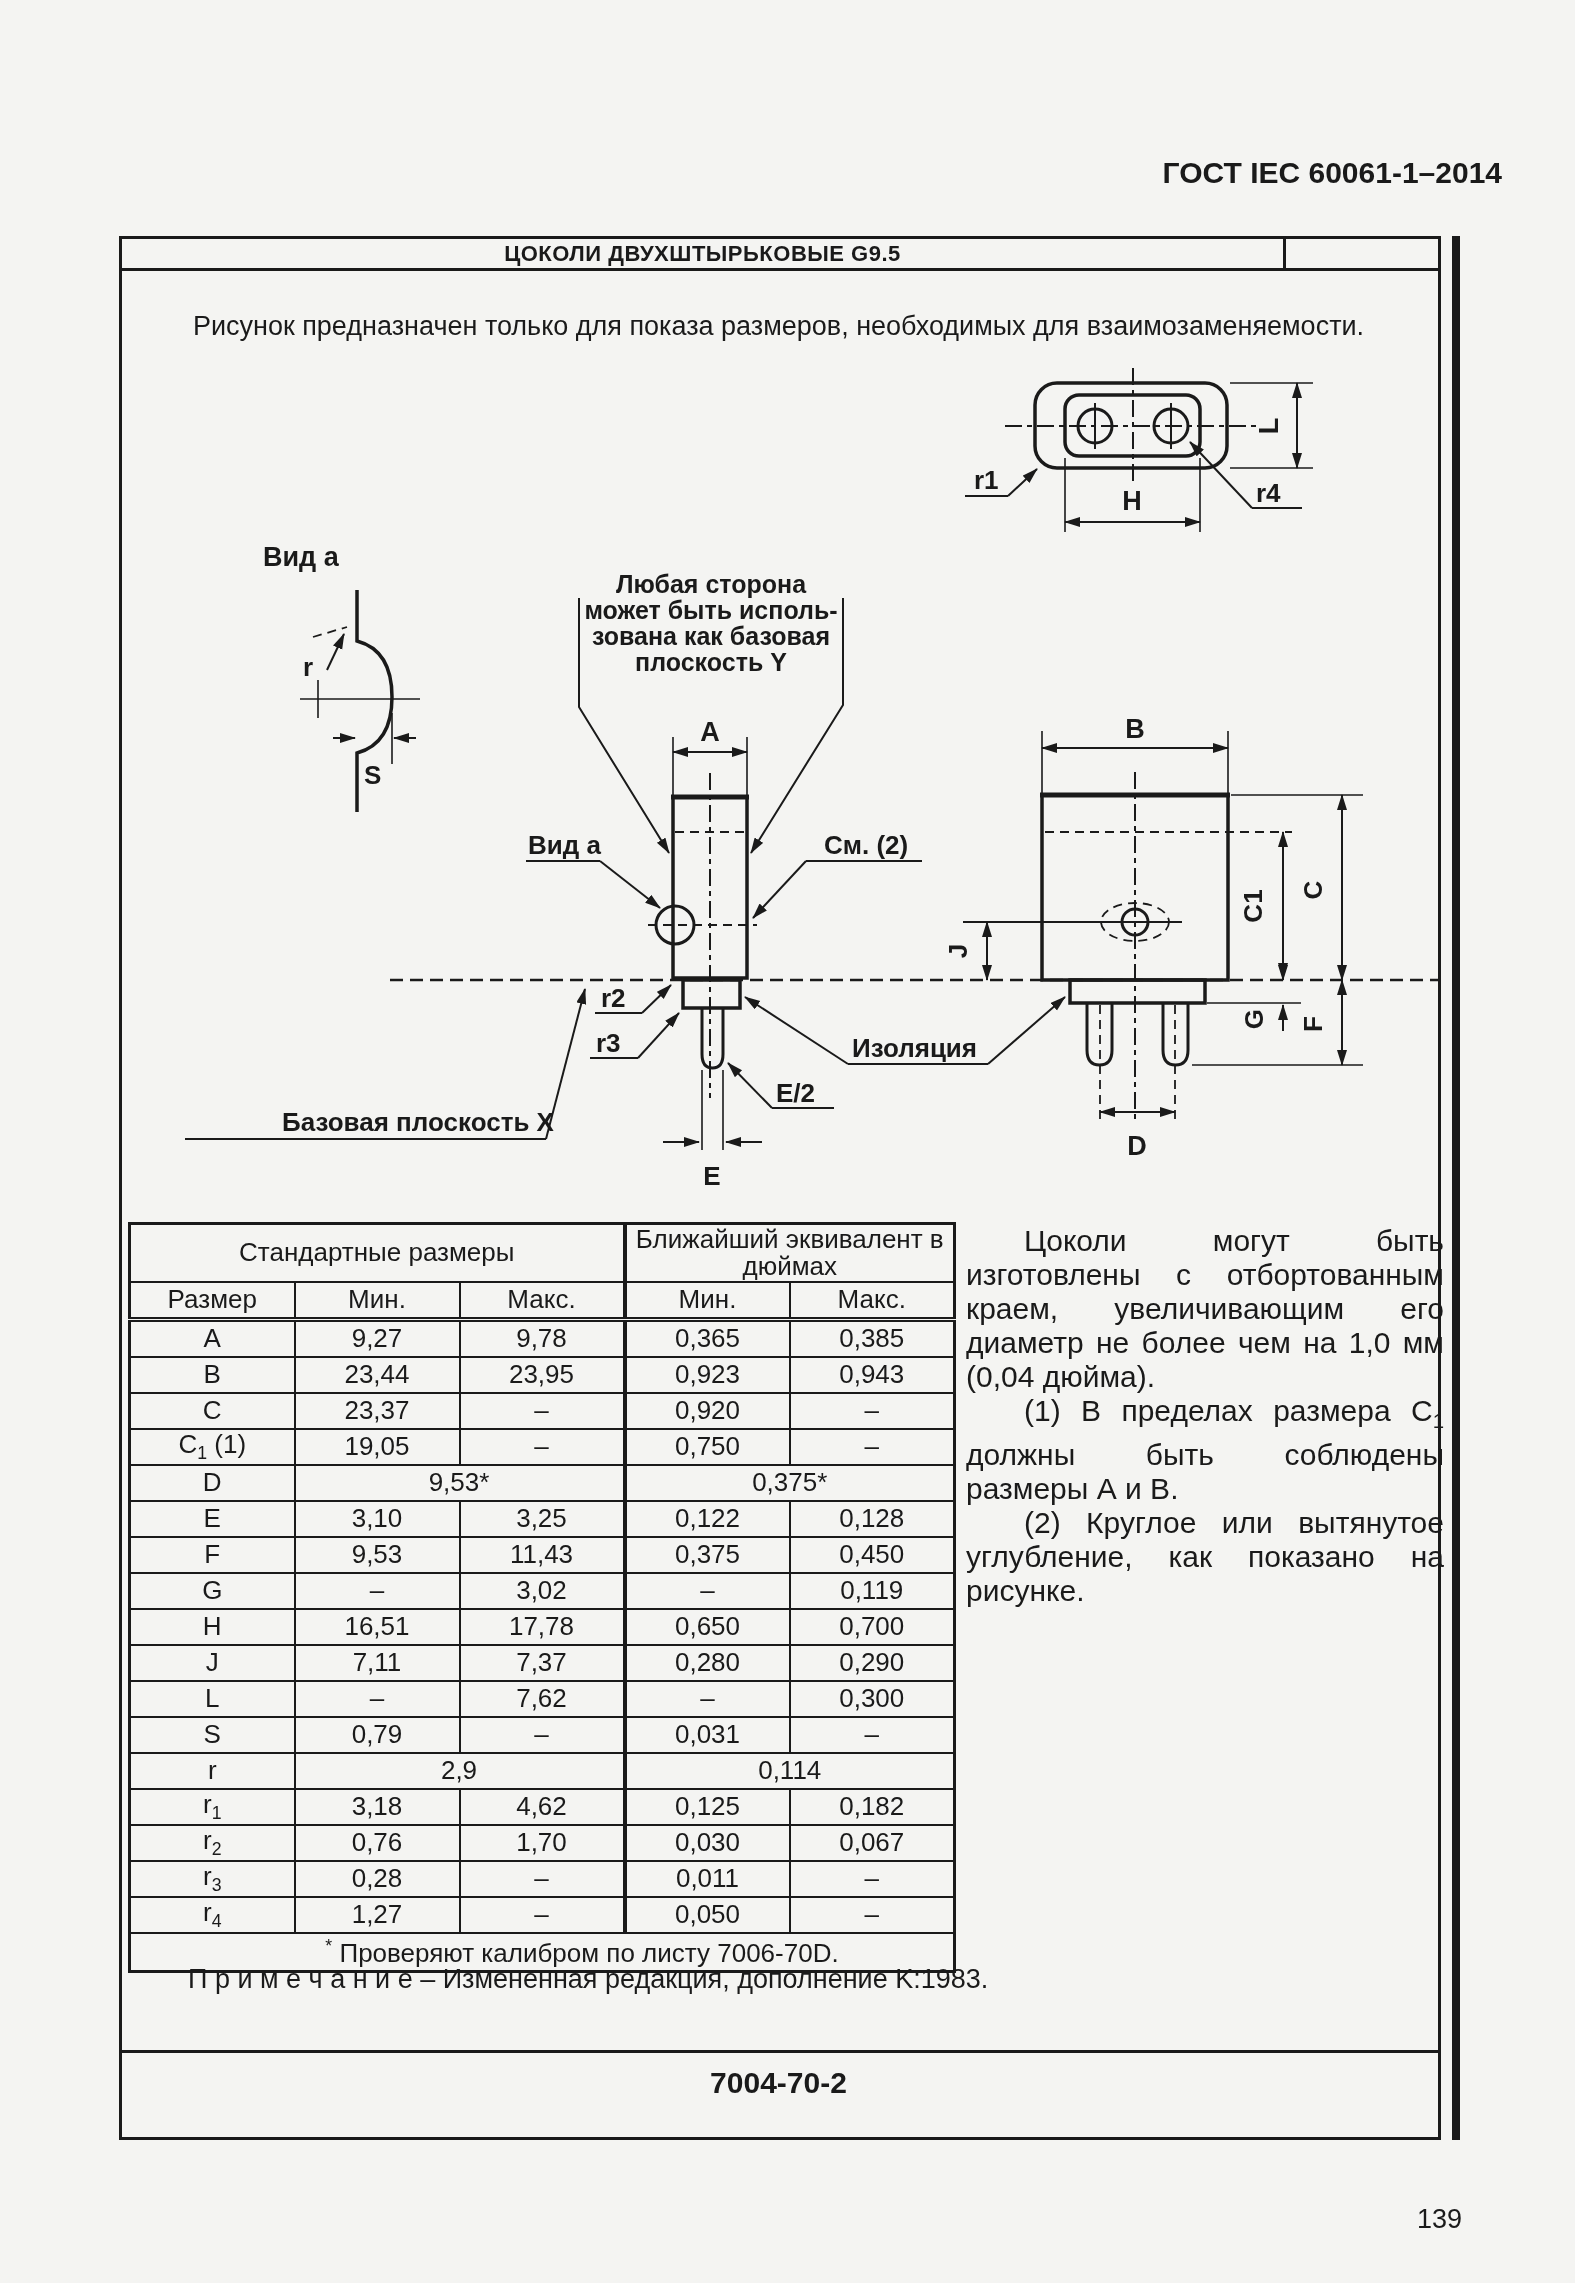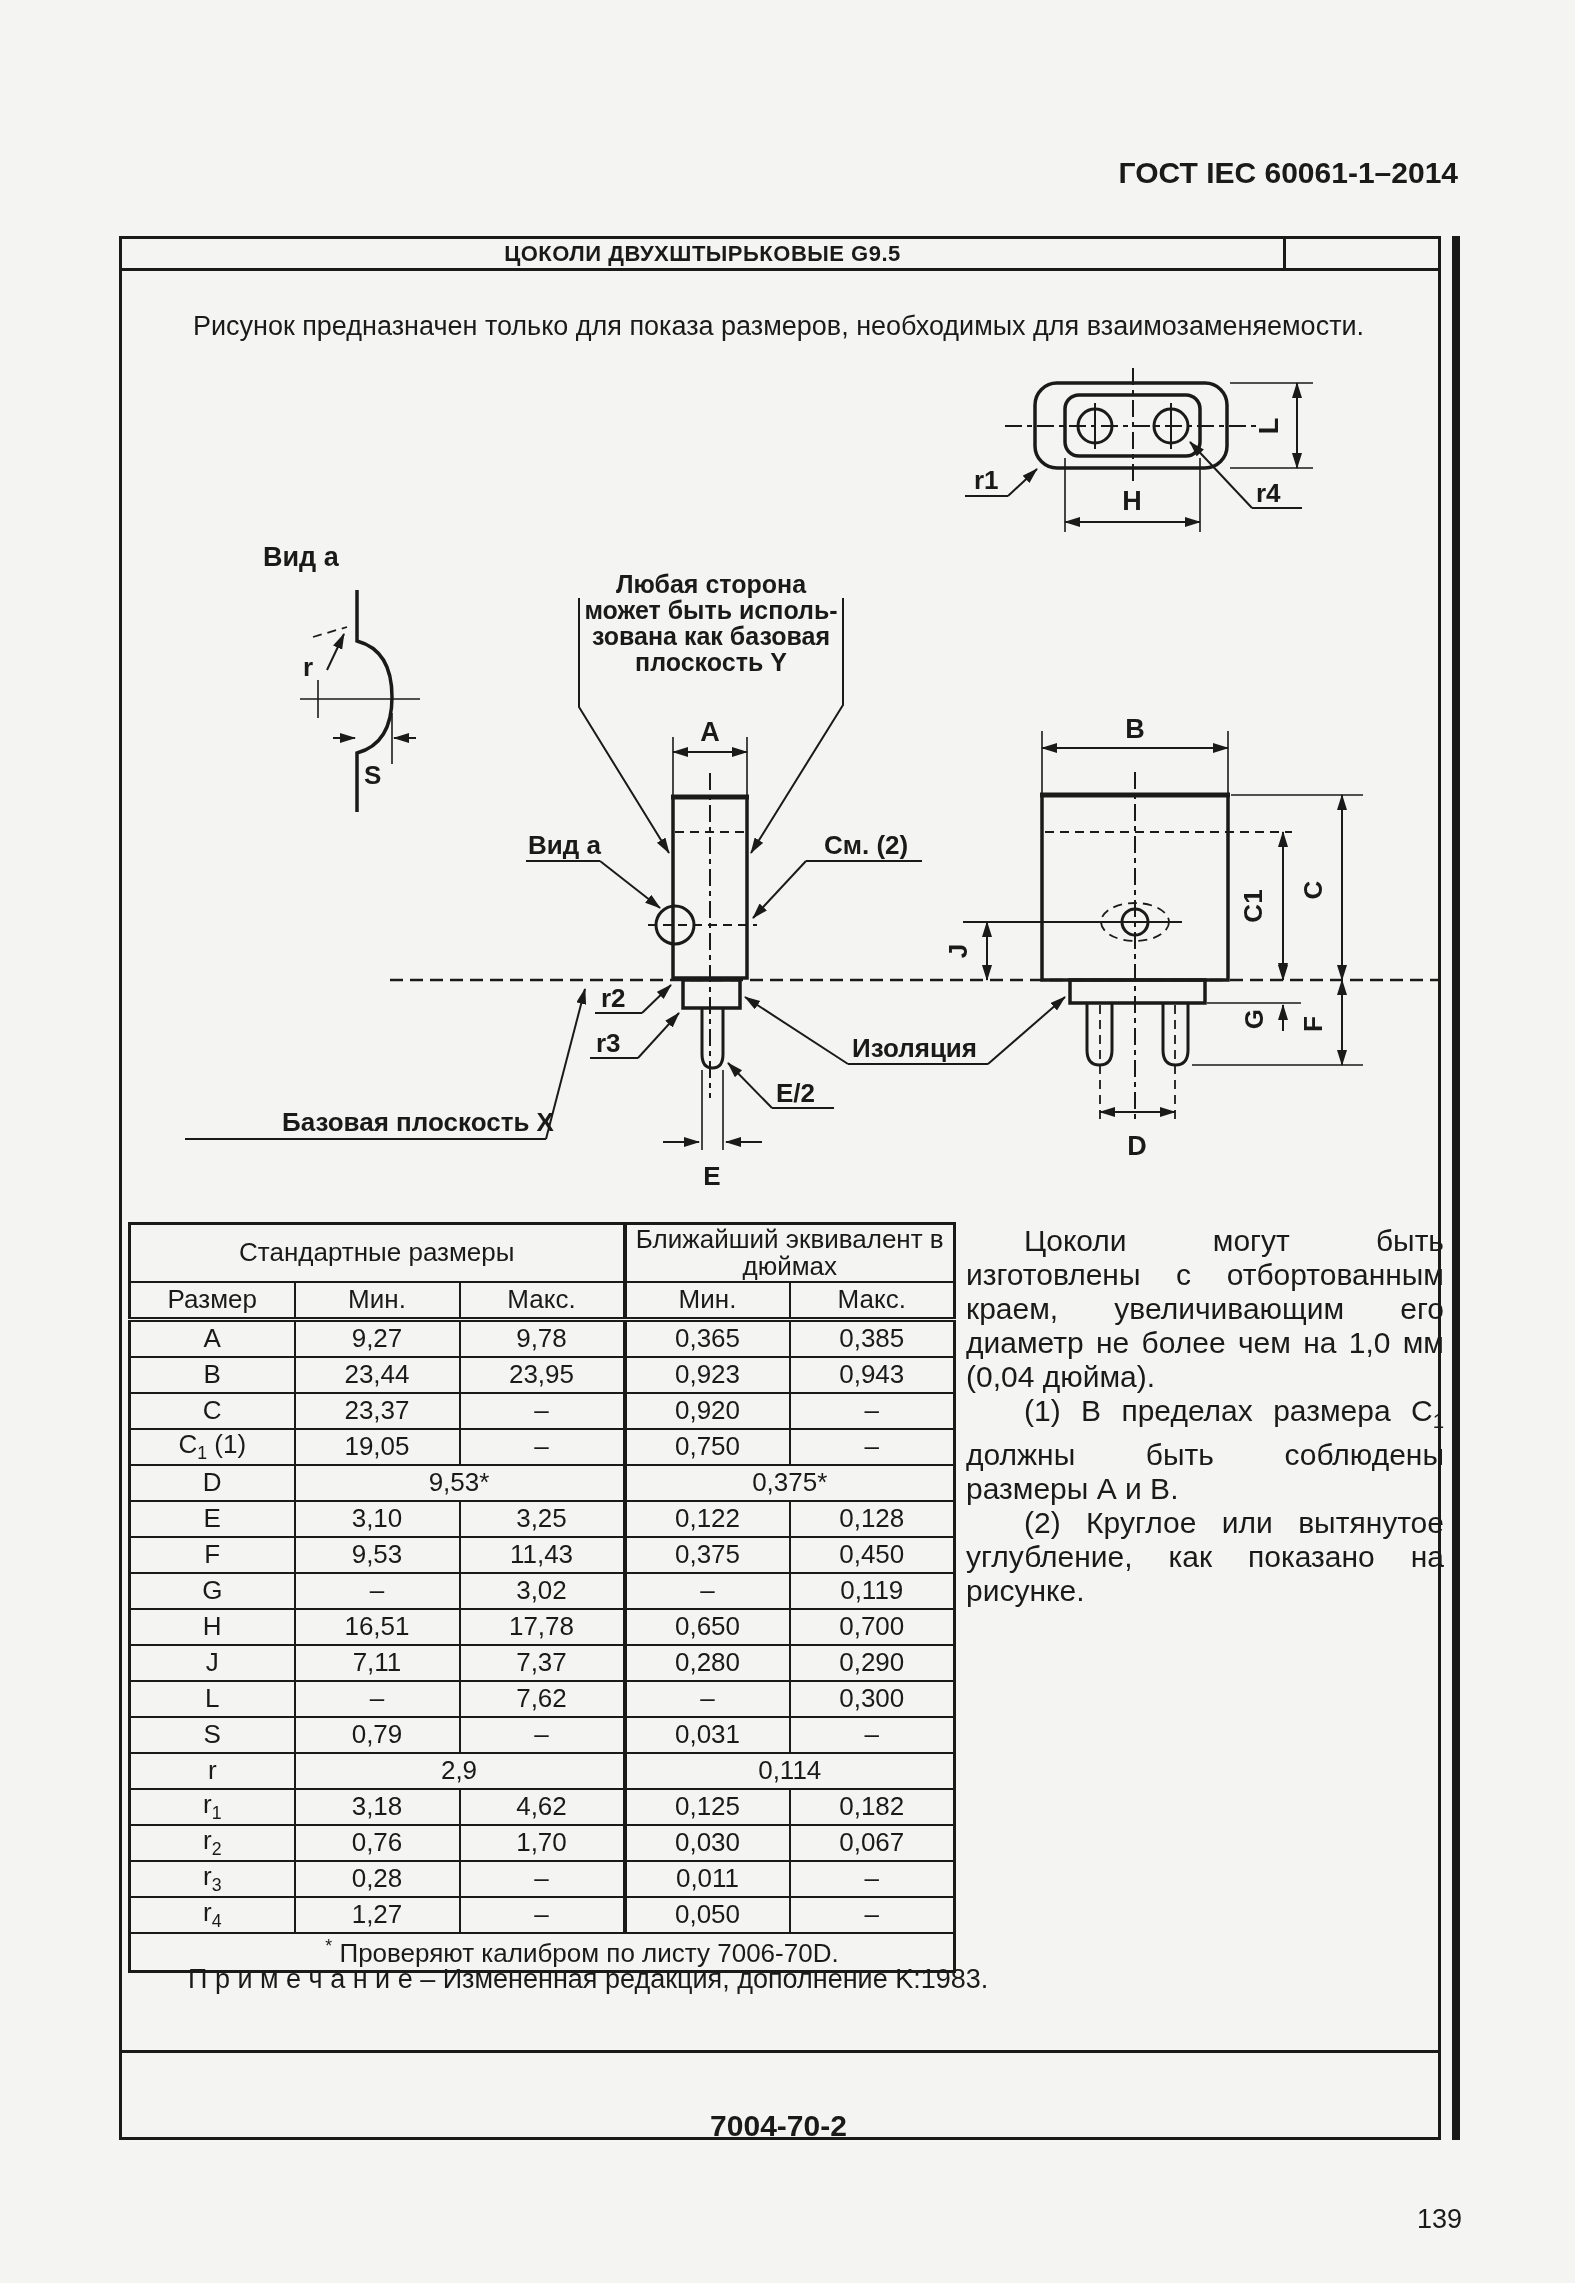--- a/index.html
+++ b/index.html
@@ -4,21 +4,21 @@
 <style>
   html,body{margin:0;padding:0;}
   body{
     width:1575px;height:2283px;position:relative;
     background:#f4f4f2;color:#1a1a1a;
     font-family:"Liberation Sans", sans-serif;
     -webkit-font-smoothing:antialiased;
   }
   .abs{position:absolute;}
   
-  #hdr{left:902px;top:156px;width:556px;text-align:right;font-size:30px;font-weight:700;}
+  #hdr{left:946px;top:156px;width:556px;text-align:right;font-size:30px;font-weight:700;}
   
   #frame{left:119px;top:236px;width:1316px;height:1898px;border:3px solid #1a1a1a;}
   #title-underline{left:119px;top:268px;width:1322px;height:0;border-top:3px solid #1a1a1a;}
   #title-divider{left:1283px;top:238px;width:0;height:31px;border-left:3px solid #1a1a1a;}
   #title{left:122px;top:241px;width:1161px;text-align:center;font-size:22px;font-weight:700;letter-spacing:.5px;}
   #revision-bar{left:1452px;top:236px;width:8px;height:1904px;background:#1a1a1a;}
   #intro{left:122px;top:311px;width:1313px;text-align:center;font-size:27px;}
   
   #figure{left:119px;top:271px;}
   .ln{fill:none;stroke:#1a1a1a;stroke-width:3.5px;}
@@ -43,21 +43,21 @@
   #dim-table sub{font-size:68%;}
   #dim-table .foot{height:36px;text-align:center;padding-left:80px;font-size:26px;}
   #dim-table .foot sup{font-size:68%;}
   
   #right-col{left:966px;top:1224px;width:478px;font-size:30px;line-height:34px;text-align:justify;}
   #right-col p{margin:0;text-indent:58px;}
   #right-col sub{font-size:68%;}
   
   #note{left:188px;top:1964px;width:1100px;font-size:27px;}
   #footer-line{left:119px;top:2050px;width:1322px;height:0;border-top:3px solid #1a1a1a;}
-  #footer-num{left:122px;top:2066px;width:1313px;text-align:center;font-size:30px;font-weight:700;margin-top:43px;}
+  #footer-num{left:122px;top:2066px;width:1313px;text-align:center;font-size:30px;font-weight:700;}
   #page-num{left:1296px;top:2204px;width:166px;text-align:right;font-size:27px;}
 </style>
 </head>
 <body>
 
 <div class="abs" id="hdr">ГОСТ IEC 60061-1–2014</div>
 
 <div class="abs" id="frame"></div>
 <div class="abs" id="title-underline"></div>
 <div class="abs" id="title-divider"></div>

